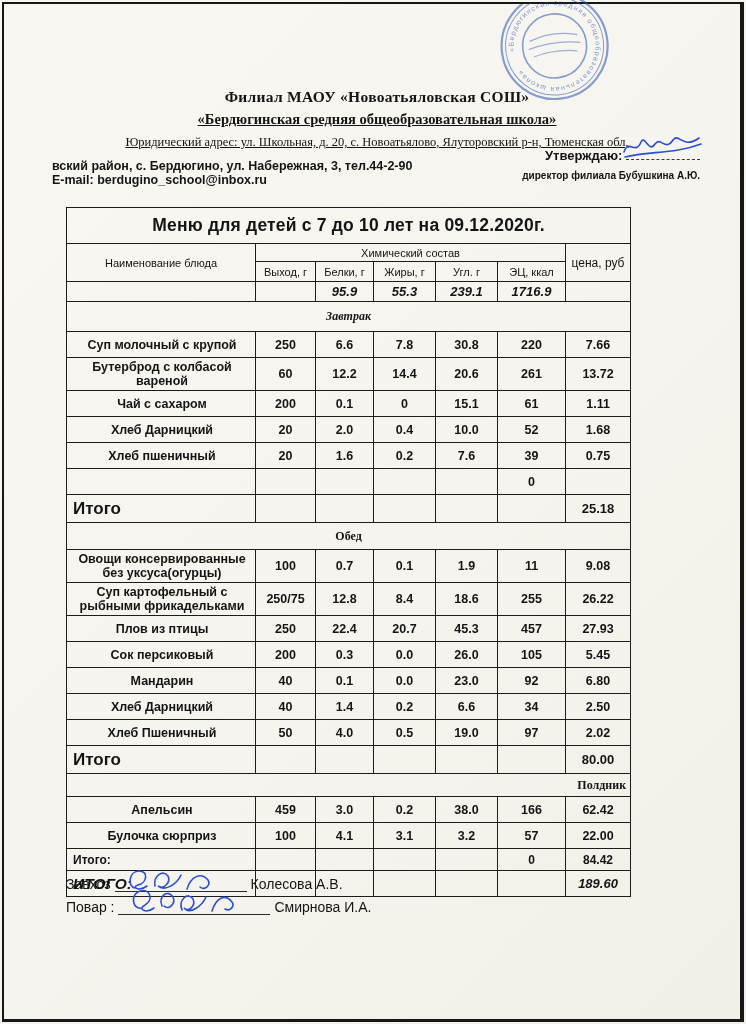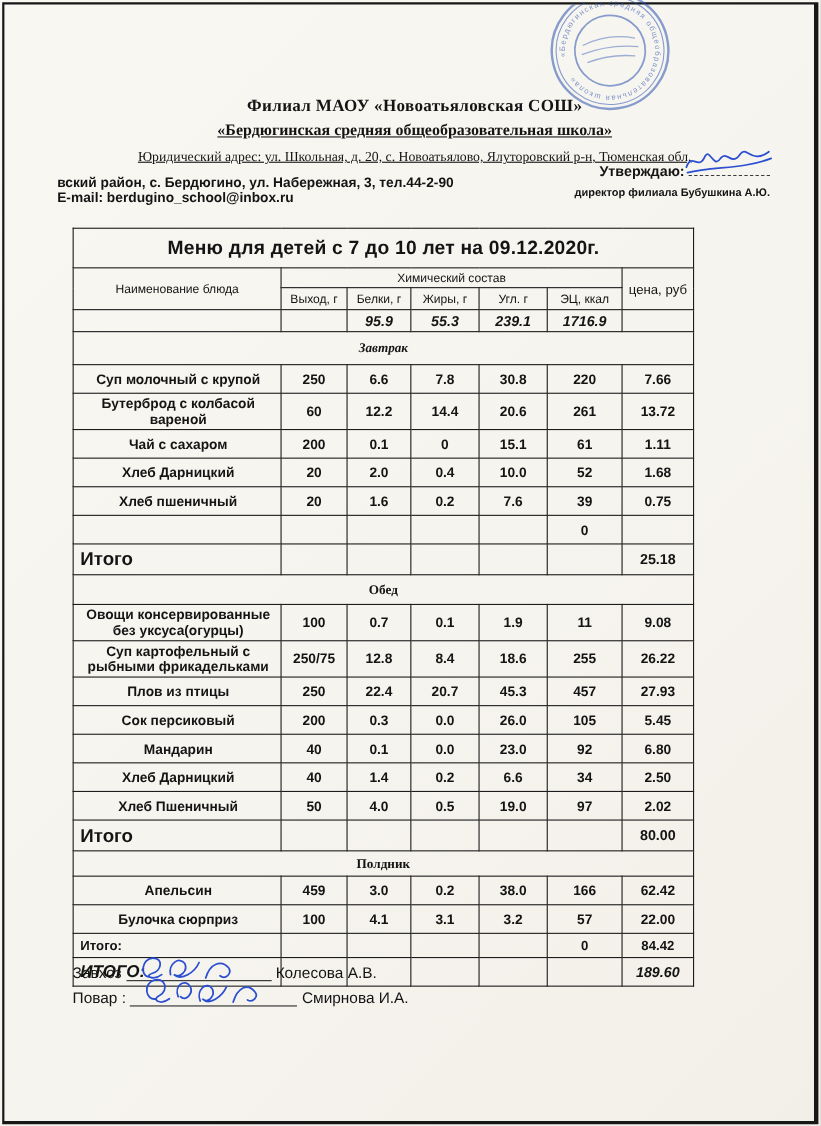--- a/index.html
+++ b/index.html
@@ -45,21 +45,21 @@
   .row-dish td.col-name { text-align:center; padding-left:6px; }
   .row-total td { height:28px; font-weight:bold; text-align:center; font-size:13px; }
   .row-total td.col-name { text-align:left; font-size:17px; padding-left:6px; }
   .row-total_sm td { height:22px; font-weight:bold; text-align:center; font-size:12px; }
   .row-total_sm td.col-name { text-align:left; padding-left:6px; }
   .row-grand td { height:26px; font-weight:bold; font-style:italic; text-align:center; font-size:13px; }
   .row-grand td.col-name { text-align:left; font-size:15.5px; padding-left:6px; }
   .section-cell { text-align:center; font-family:"Liberation Serif", serif; font-weight:bold; }
   .section-breakfast { font-style:italic; font-size:22px; height:30px; }
   .section-lunch { font-size:20px; height:27px; }
-  .section-snack { font-size:17px; height:23px; }
+  .section-snack { font-size:17px; height:23px;text-align:right; }
 
   
   .footer { position:absolute; left:66px; top:876px; font-size:14px; }
   .sig-row { display:flex; align-items:flex-end; margin-bottom:7px; }
   .sig-label { padding-right:4px; }
   .sig-line { position:relative; border-bottom:1.5px solid #2a2a2a; height:16px; }
   .w150 { width:152px; } .w130 { width:132px; }
   .sig-ink { position:absolute; left:8px; bottom:-6px; }
   .sig-name { padding-left:4px; }
 </style>

